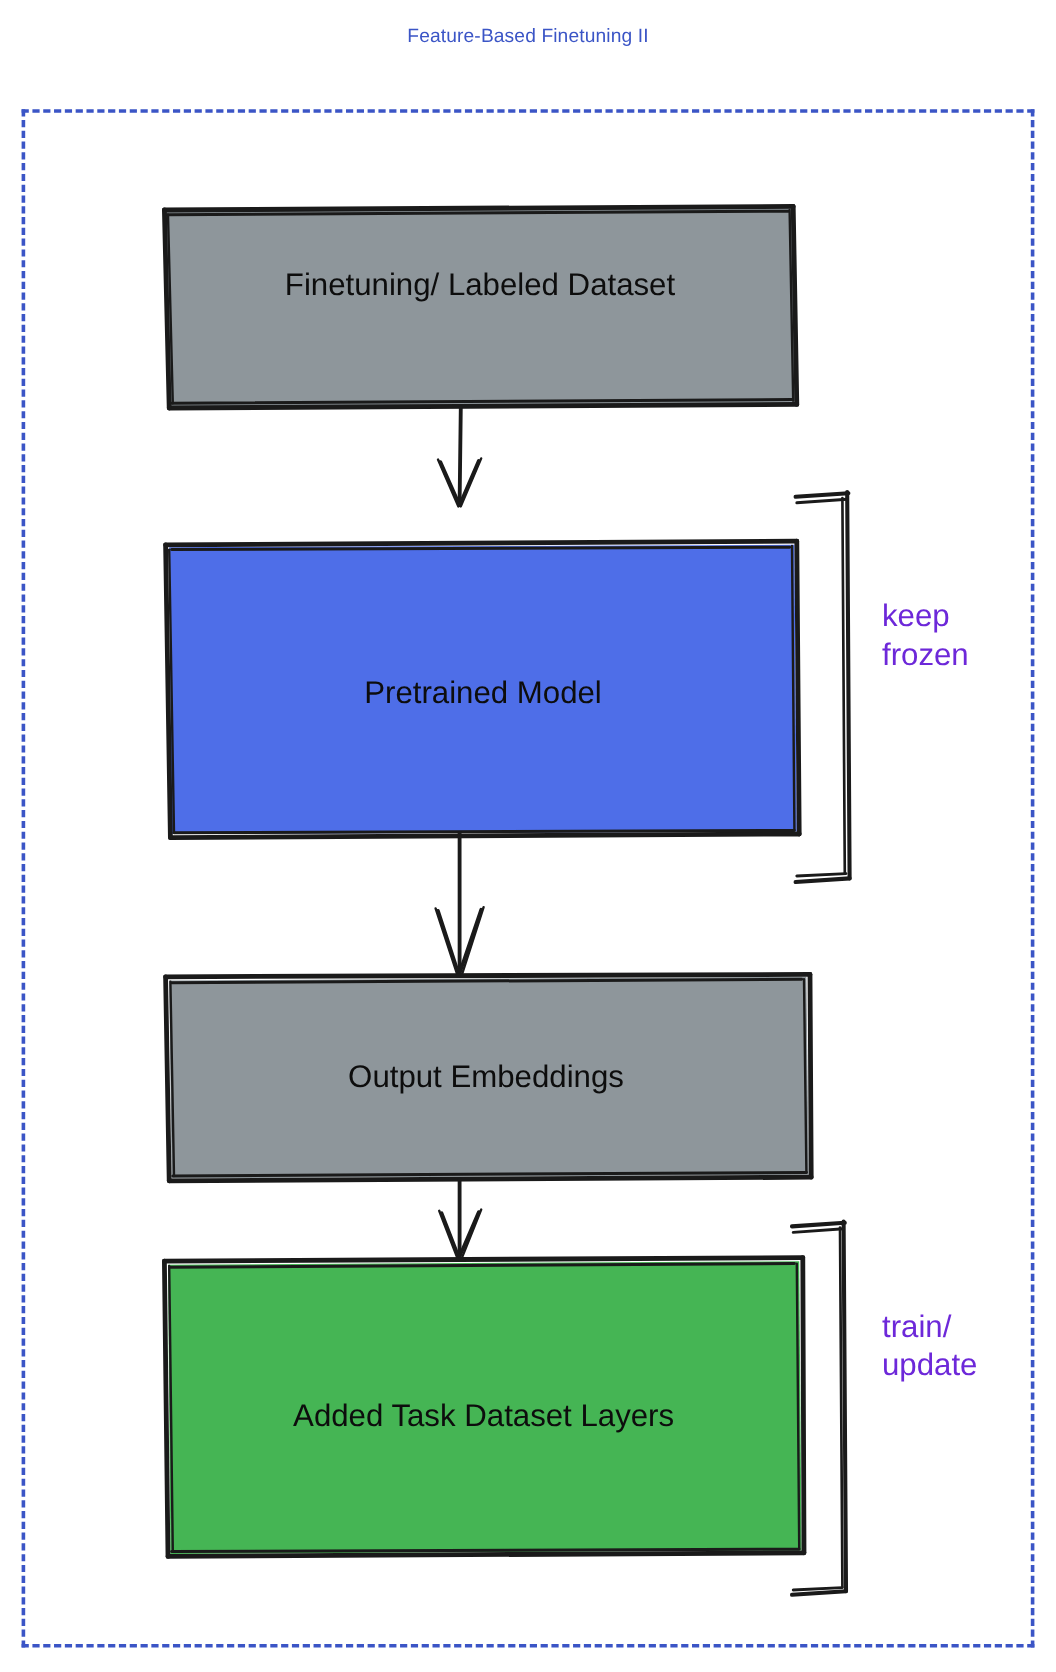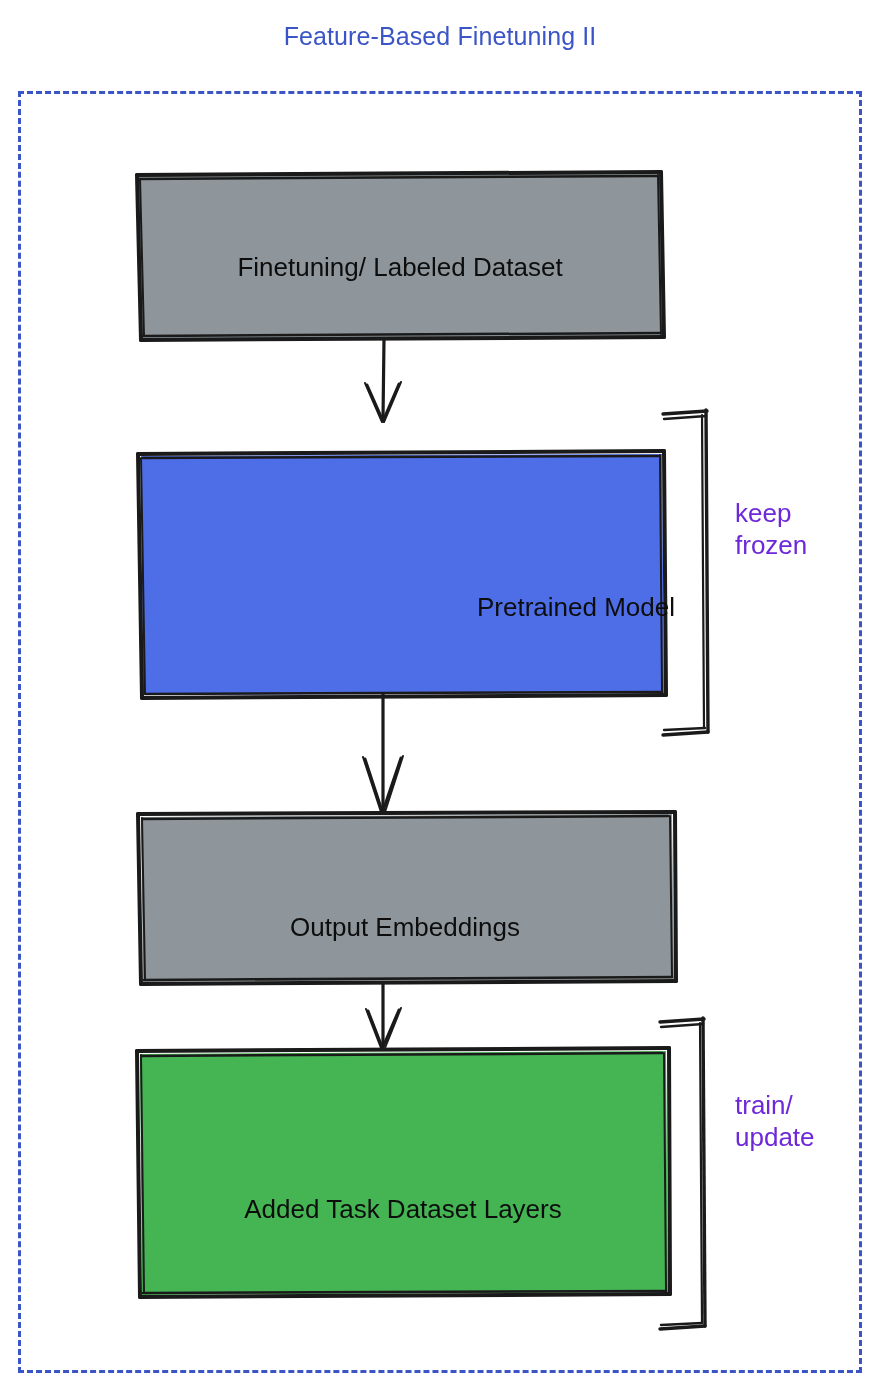--- a/index.html
+++ b/index.html
@@ -18,21 +18,21 @@
     width: 880px;
     height: 1393px;
     background: #ffffff;
   }
   .diagram-title {
     position: absolute;
     left: 0;
     top: 22px;
     width: 880px;
     text-align: center;
-    font-size: 25px;
+    font-size: 16px;
     color: #3b55c6;
     font-family: "Liberation Sans", sans-serif;
     letter-spacing: 0.1px;
     white-space: nowrap;
   }
   .outer-frame {
     position: absolute;
     left: 18px;
     top: 91px;
     width: 844px;
@@ -47,21 +47,20 @@
     box-sizing: border-box;
   }
   .node .node-label {
     position: absolute;
     width: 100%;
     text-align: center;
     font-size: 26px;
     color: #0d0d0d;
     font-family: "Liberation Sans", sans-serif;
     white-space: nowrap;
-    margin-top: 30px;
   }
   .sketch-svg {
     position: absolute;
     left: 0;
     top: 0;
     overflow: visible;
   }
   .bracket-label {
     position: absolute;
     font-size: 26px;
@@ -108,21 +107,21 @@
       <path d="M11,11 L532,9 L534,248 L13,250 Z" fill="#4e6ee8"></path>
       <path d="M8,9 L534,6" fill="none" stroke="#1a1a1a" stroke-width="4" stroke-linecap="round"></path>
       <path d="M13,13 L528,11" fill="none" stroke="#1a1a1a" stroke-width="2.5" stroke-linecap="round"></path>
       <path d="M534,6 L536,250" fill="none" stroke="#1a1a1a" stroke-width="4" stroke-linecap="round"></path>
       <path d="M530,10 L532,246" fill="none" stroke="#1a1a1a" stroke-width="2" stroke-linecap="round"></path>
       <path d="M536,250 L12,253" fill="none" stroke="#1a1a1a" stroke-width="4" stroke-linecap="round"></path>
       <path d="M532,247 L15,249" fill="none" stroke="#1a1a1a" stroke-width="2.5" stroke-linecap="round"></path>
       <path d="M12,253 L8,9" fill="none" stroke="#1a1a1a" stroke-width="4" stroke-linecap="round"></path>
       <path d="M15,249 L11,13" fill="none" stroke="#1a1a1a" stroke-width="2" stroke-linecap="round"></path>
     </svg>
-    <div class="node-label" style="top:117px;text-align:right;">Pretrained Model</div>
+    <div class="node-label" style="top:117px;">Pretrained Model</div>
   </div>
 
   <svg class="sketch-svg" width="90" height="350" viewBox="0 0 90 350" style="left:650px; top:398px;">
     <path d="M13,16 L57,13" fill="none" stroke="#1a1a1a" stroke-width="3.4" stroke-linecap="round"></path>
     <path d="M14,21 L56,18" fill="none" stroke="#1a1a1a" stroke-width="2.4" stroke-linecap="round"></path>
     <path d="M56,12 L58,334" fill="none" stroke="#1a1a1a" stroke-width="3.4" stroke-linecap="round"></path>
     <path d="M52,17 L54,330" fill="none" stroke="#1a1a1a" stroke-width="2.2" stroke-linecap="round"></path>
     <path d="M58,334 L13,337" fill="none" stroke="#1a1a1a" stroke-width="3.4" stroke-linecap="round"></path>
     <path d="M55,330 L14,332" fill="none" stroke="#1a1a1a" stroke-width="2.4" stroke-linecap="round"></path>
   </svg>

